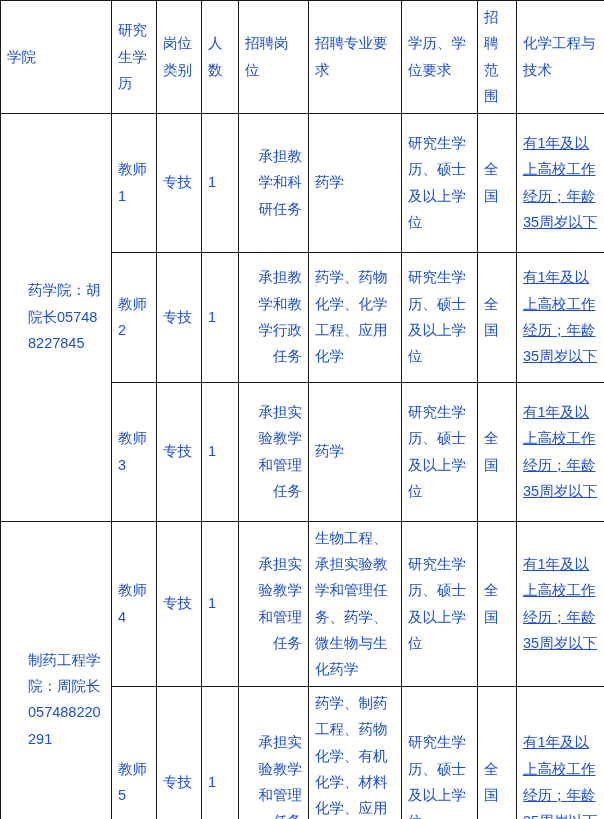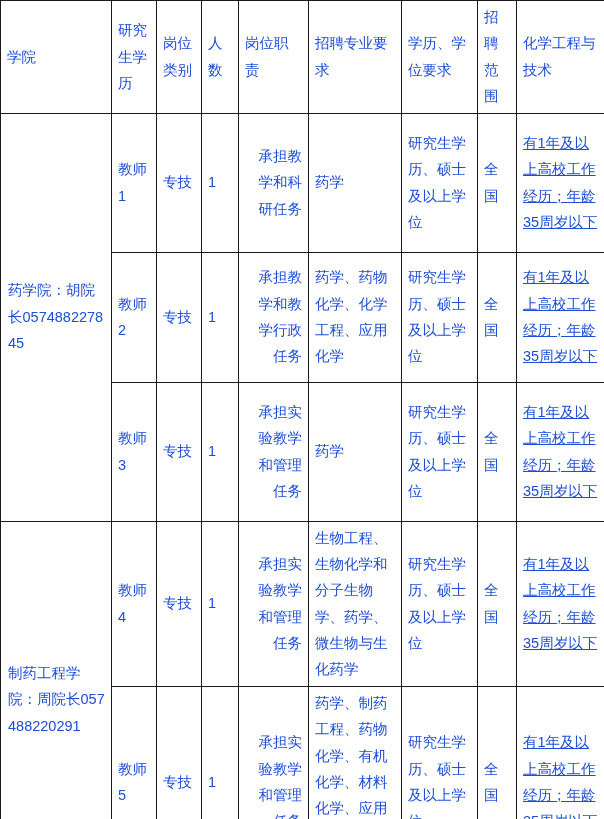--- a/index.html
+++ b/index.html
@@ -40,21 +40,21 @@
   col.c-category  { width: 45px; }
   col.c-headcount { width: 37px; }
   col.c-duty      { width: 70px; }
   col.c-major     { width: 93px; }
   col.c-degree    { width: 76px; }
   col.c-scope     { width: 39px; }
   col.c-other     { width: 88px; }
 
   .recruit-table thead td { height: 56px; }
 
-  td.cell-college  { text-align: left; padding-left: 7px; }
+  td.cell-college  { text-align: left; padding-left: 27px; }
   td.cell-post     { text-align: left; margin-left: 21px; }
   td.cell-category { text-align: left; }
   td.cell-headcount{ text-align: left; }
   td.cell-duty     { text-align: right; margin-top: 26px; }
   td.cell-major    { text-align: left; margin-top: 32px; }
   td.cell-degree   { text-align: left; margin-left: 40px; }
   td.cell-scope    { text-align: left; font-family: Liberation Serif, serif; }
   td.cell-other    { text-align: left; text-decoration: underline; }
 
   tr.row-1 { height: 139px; }
@@ -77,21 +77,21 @@
     <col class="c-degree">
     <col class="c-scope">
     <col class="c-other">
   </colgroup>
   <thead>
     <tr>
       <td>学院</td>
       <td>研究生学历</td>
       <td>岗位类别</td>
       <td>人数</td>
-      <td>岗位职责</td>
+      <td>招聘岗位</td>
       <td>招聘专业要求</td>
       <td>学历、学位要求</td>
       <td>招聘范围</td>
       <td>化学工程与技术</td>
     </tr>
   </thead>
   <tbody>
     <tr class="row-1">
       <td class="cell-college" rowspan="3">药学院：胡院长057488227845</td>
       <td class="cell-post">教师1</td>
@@ -122,21 +122,21 @@
       <td class="cell-degree">研究生学历、硕士及以上学位</td>
       <td class="cell-scope">全国</td>
       <td class="cell-other">有1年及以上高校工作经历；年龄35周岁以下</td>
     </tr>
     <tr class="row-4">
       <td class="cell-college" rowspan="2">制药工程学院：周院长057488220291</td>
       <td class="cell-post">教师4</td>
       <td class="cell-category">专技</td>
       <td class="cell-headcount">1</td>
       <td class="cell-duty">承担实验教学和管理任务</td>
-      <td class="cell-major">生物工程、生物化学和分子生物学、药学、微生物与生化药学</td>
+      <td class="cell-major">生物工程、承担实验教学和管理任务、药学、微生物与生化药学</td>
       <td class="cell-degree">研究生学历、硕士及以上学位</td>
       <td class="cell-scope">全国</td>
       <td class="cell-other">有1年及以上高校工作经历；年龄35周岁以下</td>
     </tr>
     <tr class="row-5">
       <td class="cell-post">教师5</td>
       <td class="cell-category">专技</td>
       <td class="cell-headcount">1</td>
       <td class="cell-duty">承担实验教学和管理任务</td>
       <td class="cell-major">药学、制药工程、药物化学、有机化学、材料化学、应用化学、化学工程与技术</td>

